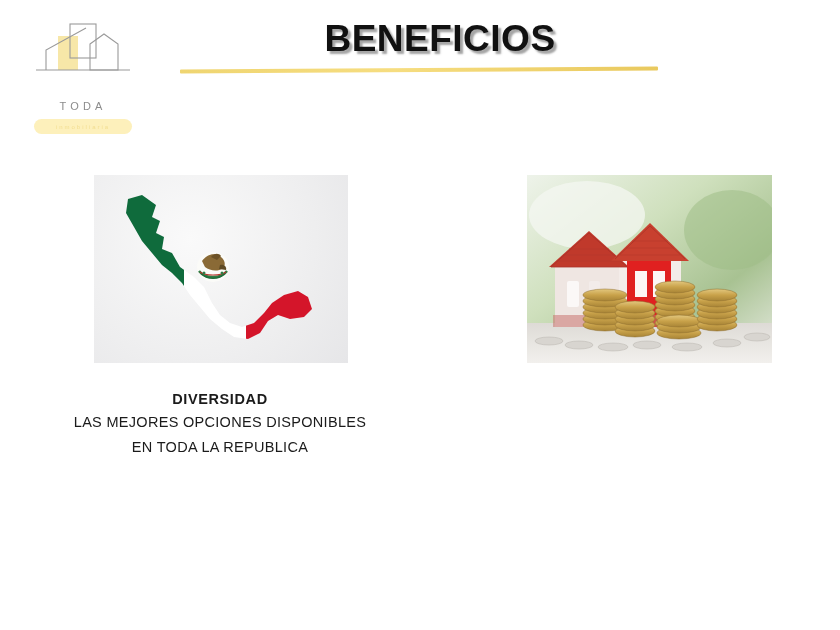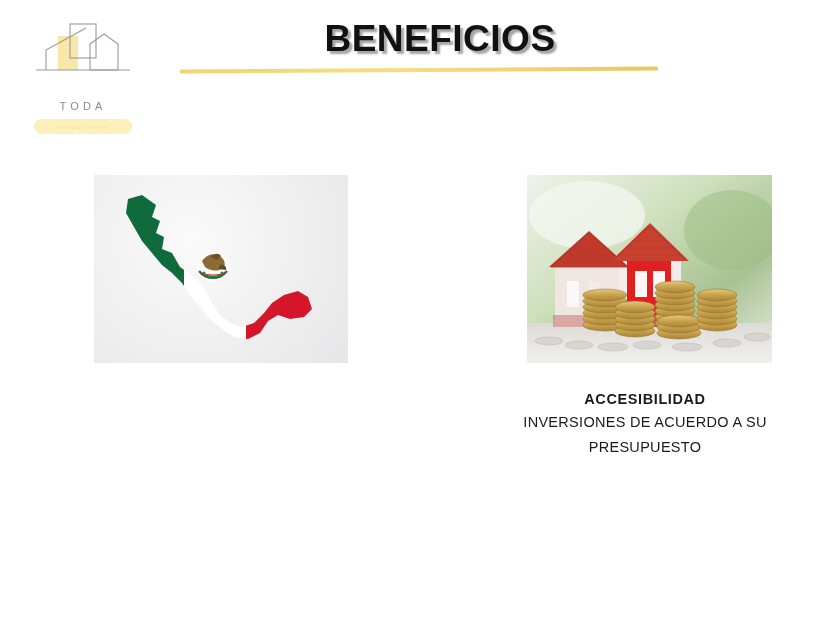--- a/index.html
+++ b/index.html
@@ -228,20 +228,20 @@
         <ellipse cx="52" cy="170" rx="14" ry="4"></ellipse>
         <ellipse cx="86" cy="172" rx="15" ry="4"></ellipse>
         <ellipse cx="120" cy="170" rx="14" ry="4"></ellipse>
         <ellipse cx="160" cy="172" rx="15" ry="4"></ellipse>
         <ellipse cx="200" cy="168" rx="14" ry="4"></ellipse>
         <ellipse cx="230" cy="162" rx="13" ry="4"></ellipse>
       </g>
     </svg>
   </div>
 
-
-  <div class="cap cap-right">
-    <div class="cap-head">ACCESIBILIDAD</div>
-    <div class="cap-body">INVERSIONES DE ACUERDO A SU</div>
-    <div class="cap-body">PRESUPUESTO</div>
-  </div>
+  <div class="cap cap-left">
+    <div class="cap-head">DIVERSIDAD</div>
+    <div class="cap-body">LAS MEJORES OPCIONES DISPONIBLES</div>
+    <div class="cap-body">EN TODA LA REPUBLICA</div>
+  </div>
+
 
 </div>
 
 </body></html>

